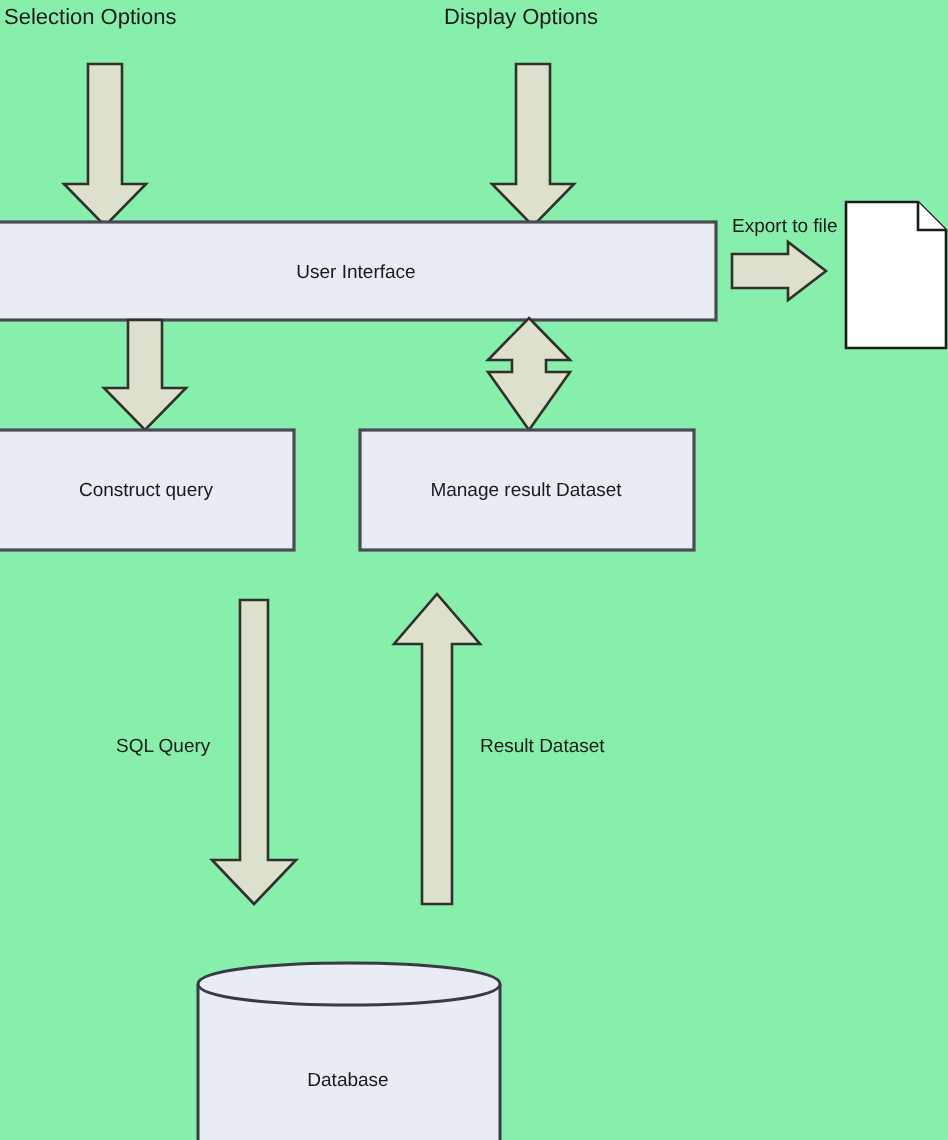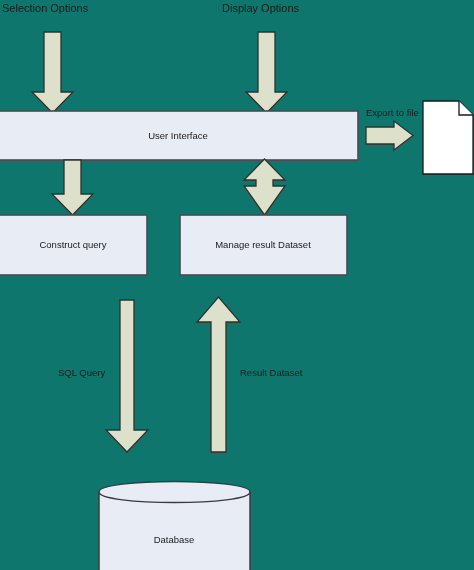--- a/index.html
+++ b/index.html
@@ -8,21 +8,21 @@
     background: #ffffff;
   }
   body {
     font-family: "Liberation Sans", sans-serif;
   }
   #diagram-root {
     position: relative;
     width: 474px;
     height: 570px;
     overflow: hidden;
-    background: #0f766e;
+    background: #86efac;
   }
   #diagram-svg {
     position: absolute;
     top: 0;
     left: 0;
     width: 474px;
     height: 570px;
     display: block;
   }
   .lbl {

